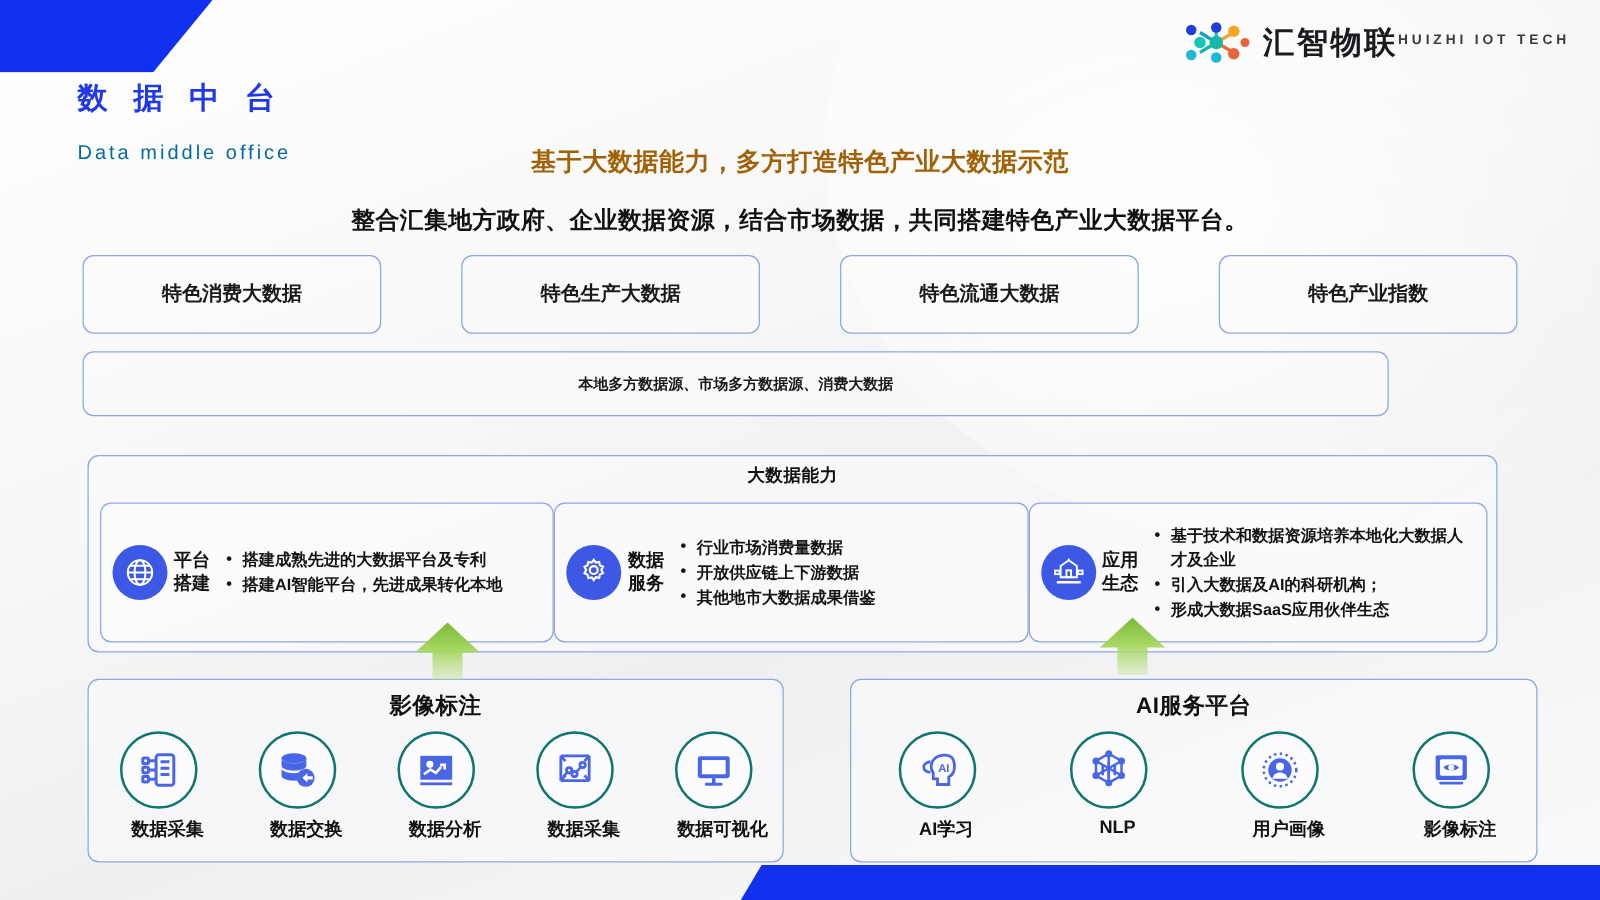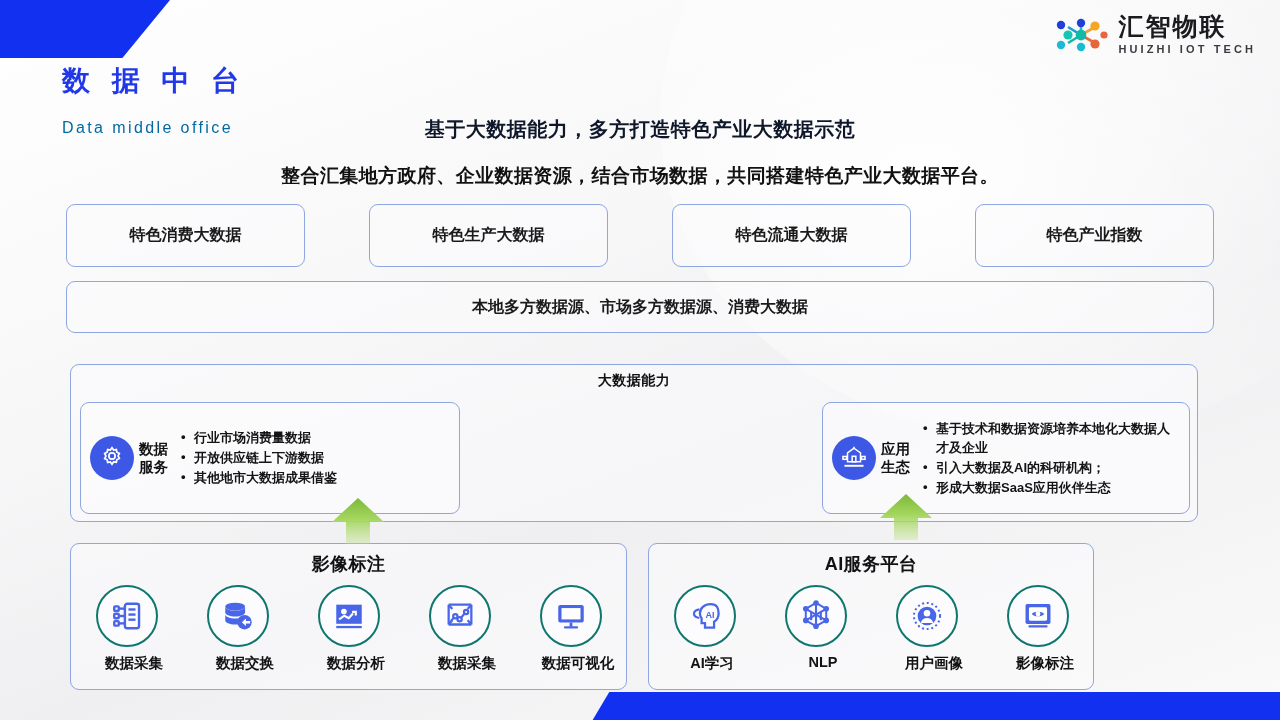--- a/index.html
+++ b/index.html
@@ -43,32 +43,32 @@
   }
   .corner-br {
     position:absolute; left:0; bottom:0; width:1280px; height:28px;
     background:#1230ef; z-index:1;
     clip-path:polygon(47.6% 0,100% 0,100% 100%,46.3% 100%);
   }
 
   
   .logo { position:absolute; right:24px; top:14px; z-index:4; display:flex; align-items:center; gap:9px; }
   .logo-mark { width:54px; height:40px; flex:none; }
-  .logo-text { display:flex; flex-direction:column; line-height:1; }
+  .logo-text { display:flex; line-height:1; }
   .logo-cn { font-size:25px; font-weight:700; color:#1b1b1f; letter-spacing:2px; }
   .logo-en { font-size:11px; font-weight:600; color:#3a3a40; letter-spacing:3.1px; margin-top:5px; }
 
   
   .ptitle { position:absolute; left:62px; top:66px; z-index:3; }
-  .ptitle-cn { font-size:28px; font-weight:700; color:#2138e8; letter-spacing:7px; line-height:1.1; }
+  .ptitle-cn { font-size:24px; font-weight:700; color:#2138e8; letter-spacing:7px; line-height:1.1; }
   .ptitle-en { font-size:16px; color:#0369a1; letter-spacing:2.4px; margin-top:22px; }
 
   
   .heads { position:absolute; left:0; top:116px; width:1280px; z-index:3; text-align:center; }
-  .head1 { font-size:20px; font-weight:700; color:#0f172a; letter-spacing:.5px; }
+  .head1 { font-size:20px; font-weight:700; color:#a16207; letter-spacing:.5px; }
   .head2 { font-size:19px; font-weight:700; color:#111; margin-top:20px; letter-spacing:.4px; }
 
   
   .bx {
     border:1px solid #8fa6e0;
     border-radius:9px;
     background:rgba(252,252,253,.55);
   }
 
   
@@ -76,23 +76,23 @@
     position:absolute; left:66px; top:204px; width:1148px; height:63px;
     display:flex; justify-content:space-between; z-index:3;
   }
   .srcbox {
     width:239px; height:63px;
     display:flex; align-items:center; justify-content:center;
     font-size:16px; font-weight:700; color:#1a1a1a;
   }
 
   .wideband {
-    position:absolute; left:66px; top:281px; width:1148px; height:52px; z-index:3;
+    position:absolute; left:66px; top:281px; width:1045px; height:52px; z-index:3;
     display:flex; align-items:center; justify-content:center;
-    font-size:16px; font-weight:700; color:#1a1a1a;
+    font-size:12px; font-weight:700; color:#1a1a1a;
   }
 
   
   .cap {
     position:absolute; left:70px; top:364px; width:1128px; height:158px; z-index:3;
   }
   .cap-title {
     text-align:center; font-size:14px; font-weight:700; color:#111;
     padding-top:7px; letter-spacing:.5px;
   }
@@ -132,21 +132,21 @@
   
   .arrow { position:absolute; z-index:4; width:56px; height:46px; }
   .arrow.a1 { left:330px; top:498px; }
   .arrow.a2 { left:878px; top:494px; }
 
   
   .plat {
     position:absolute; top:543px; height:147px; z-index:3;
   }
   .plat.left  { left:70px;  width:557px; }
-  .plat.right { left:648px; width:446px; }
+  .plat.right { left:680px; width:550px; }
   .plat-title {
     text-align:center; font-size:18px; font-weight:700; color:#111;
     padding-top:8px; letter-spacing:.4px;
   }
   .plat-items {
     display:flex; justify-content:space-around; align-items:flex-start;
     margin-top:9px;
   }
   .pitem { display:flex; flex-direction:column; align-items:center; width:96px; }
   .pcircle {
@@ -212,20 +212,39 @@
   <div class="bx srcbox">特色流通大数据</div>
   <div class="bx srcbox">特色产业指数</div>
 </div>
 
 <div class="bx wideband">本地多方数据源、市场多方数据源、消费大数据</div>
 
 <div class="bx cap">
   <div class="cap-title">大数据能力</div>
   <div class="cap-cards">
 
+    <div class="bx capcard c0">
+      <div class="cap-ico">
+        <svg viewBox="0 0 24 24" fill="none" stroke="#fff" stroke-width="1.5">
+          <circle cx="12" cy="12" r="9"></circle>
+          <ellipse cx="12" cy="12" rx="4" ry="9"></ellipse>
+          <line x1="3" y1="12" x2="21" y2="12"></line>
+          <line x1="4.6" y1="7" x2="19.4" y2="7"></line>
+          <line x1="4.6" y1="17" x2="19.4" y2="17"></line>
+        </svg>
+      </div>
+      <div class="cap-name">
+        <div>平台</div>
+        <div>搭建</div>
+      </div>
+      <ul class="cap-list">
+        <li>搭建成熟先进的大数据平台及专利</li>
+        <li>搭建AI智能平台，先进成果转化本地</li>
+      </ul>
+    </div>
 
     <div class="bx capcard c1">
       <div class="cap-ico">
         <svg viewBox="0 0 24 24" fill="none" stroke="#fff" stroke-width="1.6">
           <path d="M12 2.6l1.5 2.1 2.5-.5.5 2.5 2.3 1.1-1.2 2.3 1.2 2.3-2.3 1.1-.5 2.5-2.5-.5L12 17.7l-1.5-2.1-2.5.5-.5-2.5-2.3-1.1 1.2-2.3L5.2 7.8l2.3-1.1.5-2.5 2.5.5z"></path>
           <circle cx="12" cy="10.2" r="2.9"></circle>
         </svg>
       </div>
       <div class="cap-name">
         <div>数据</div>

